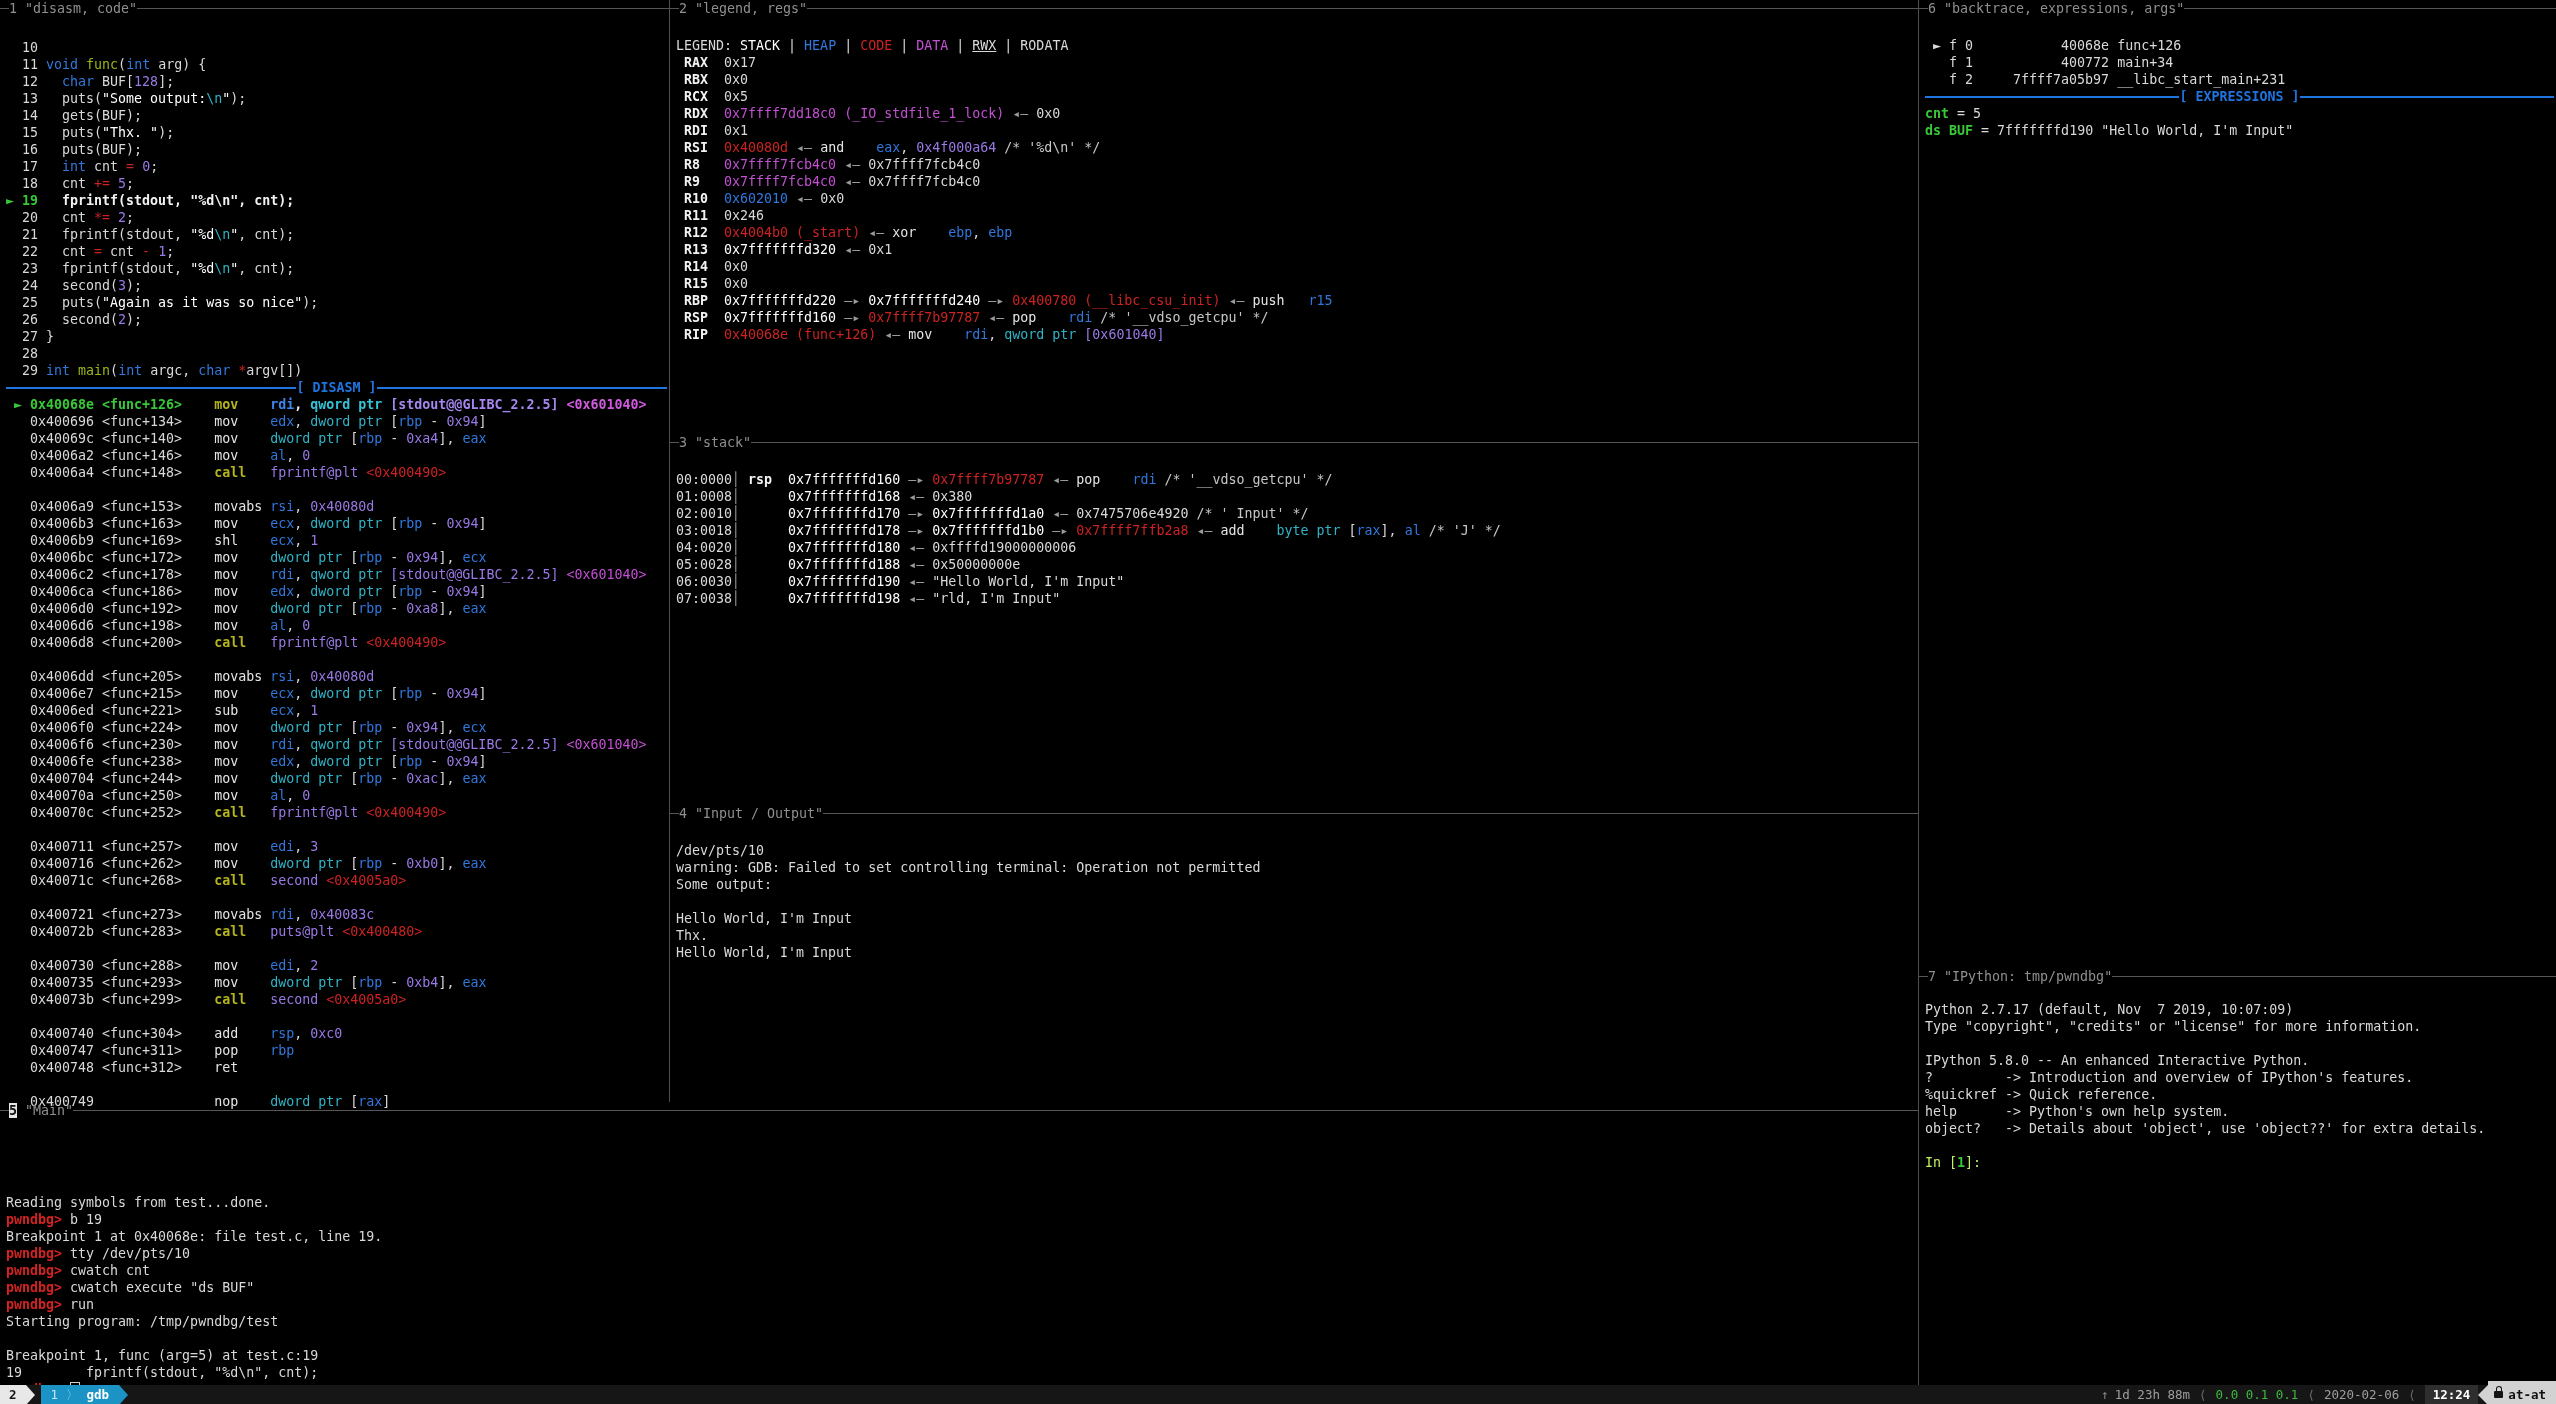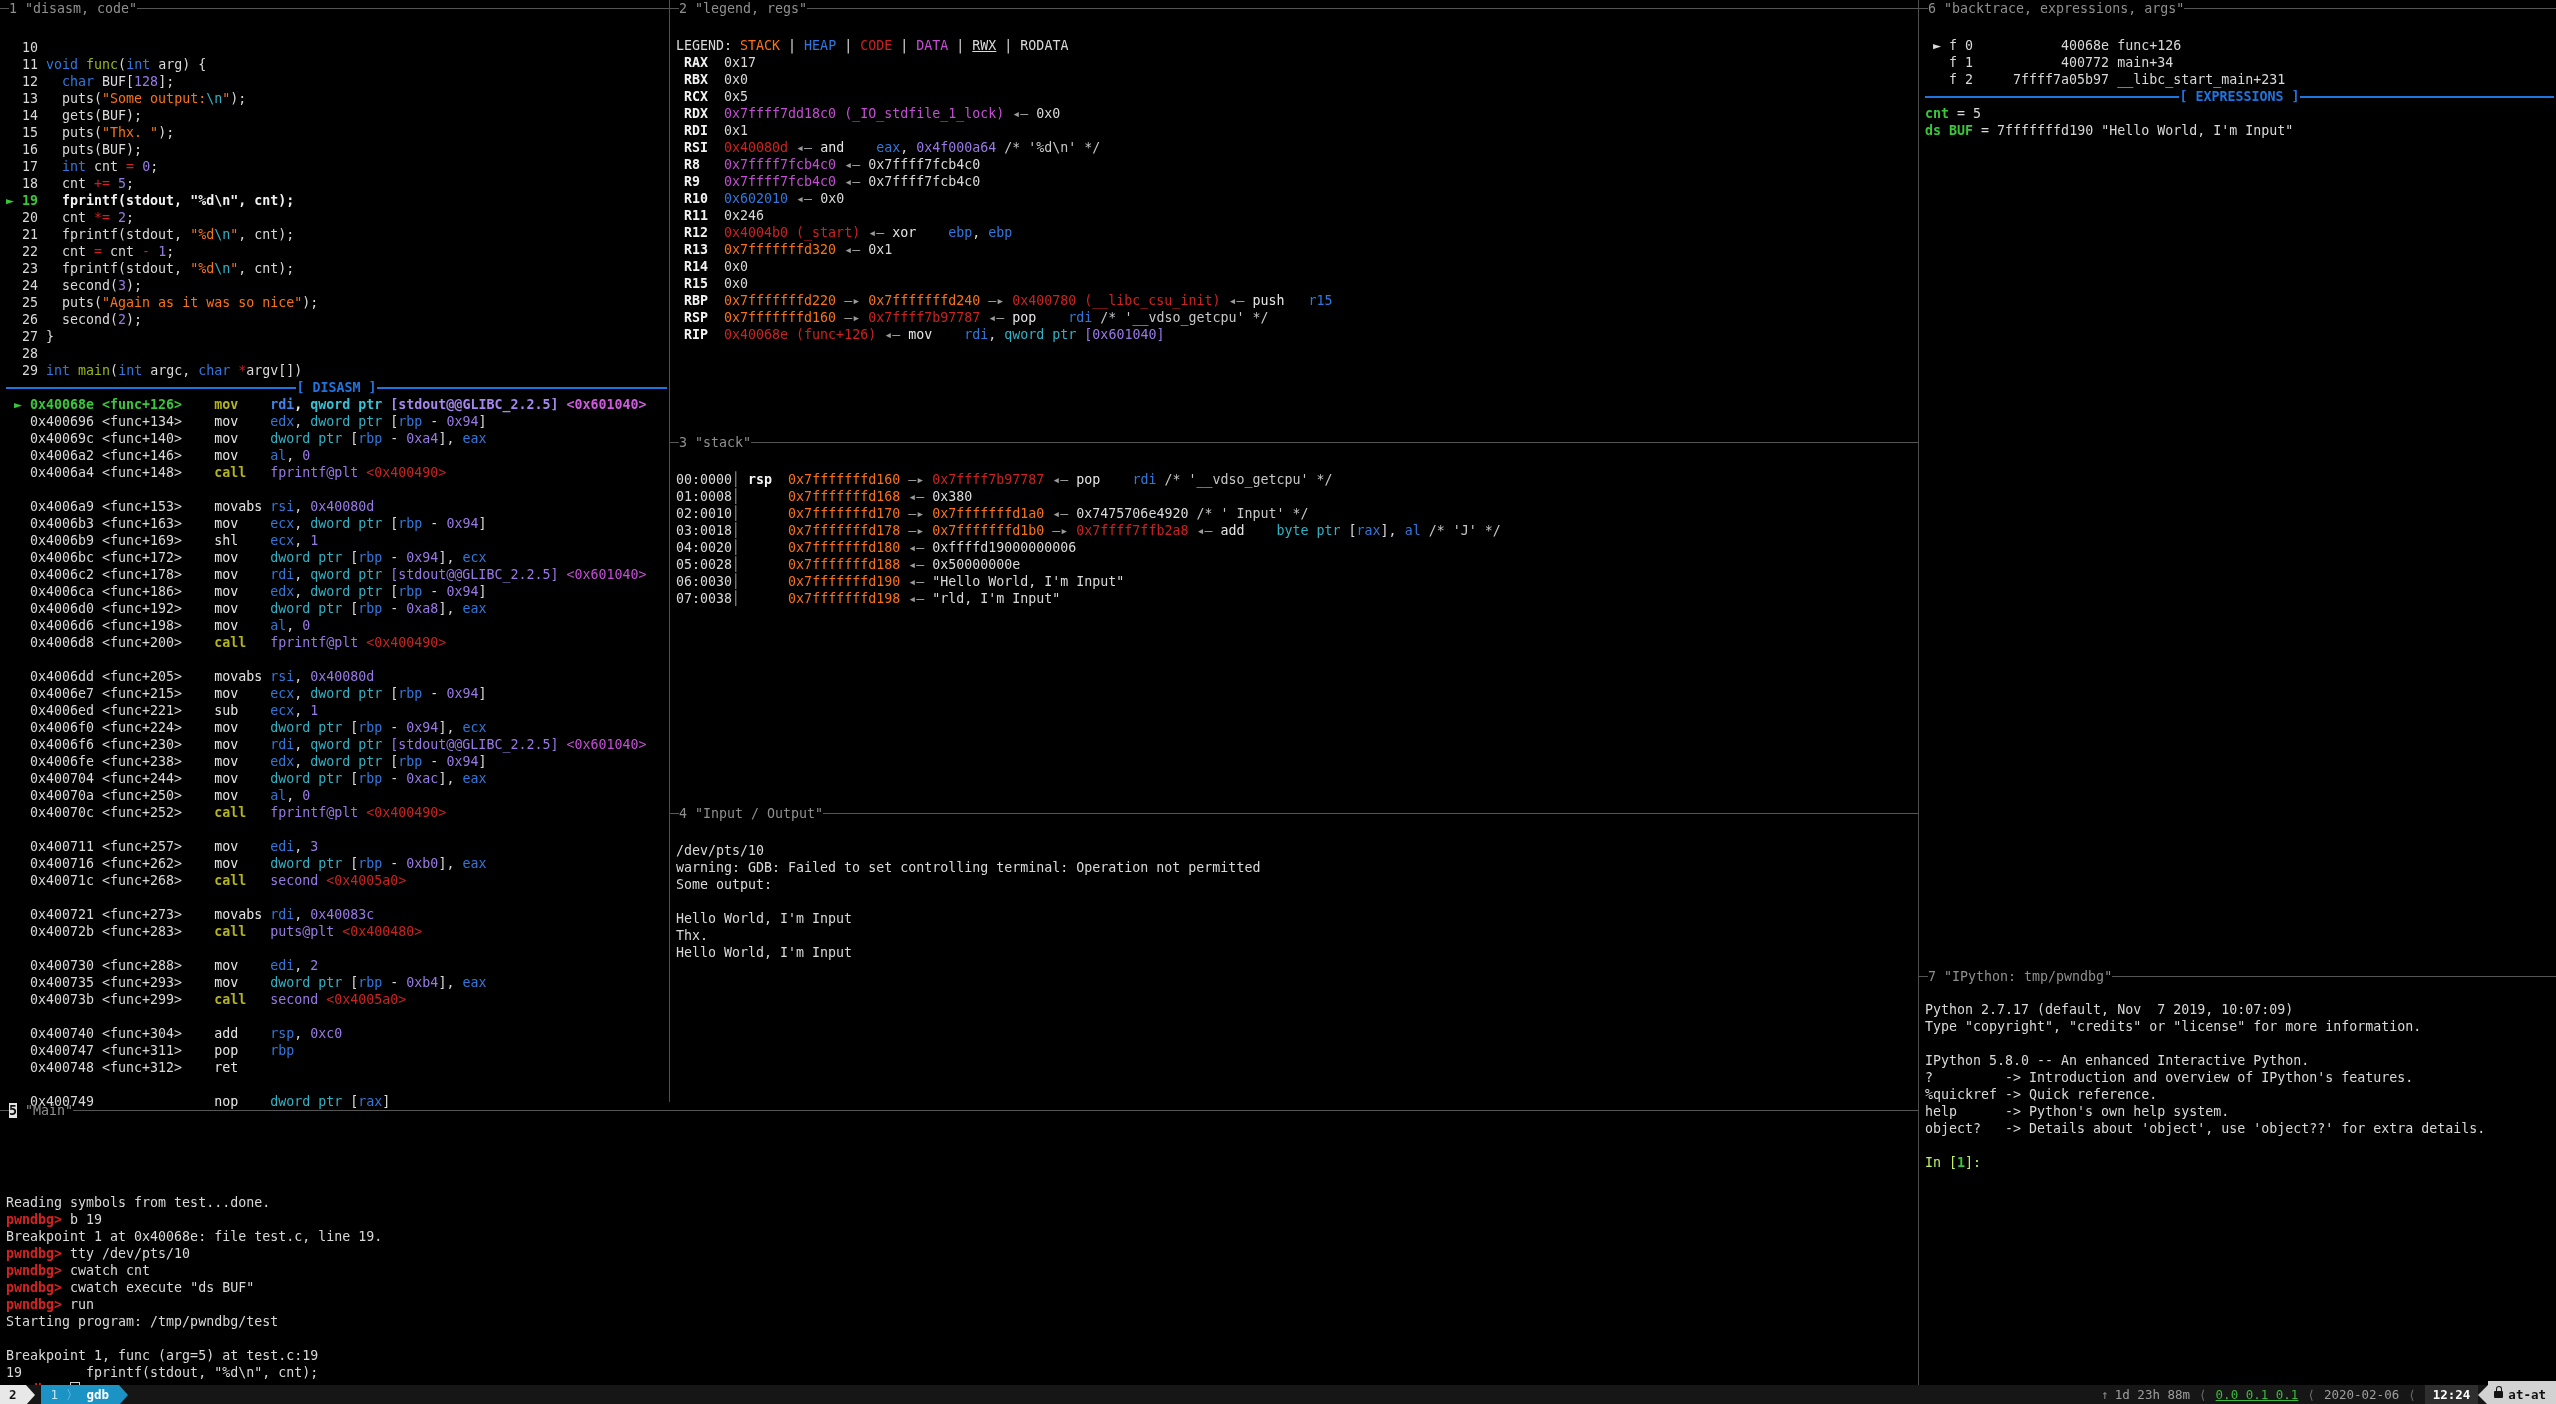--- a/index.html
+++ b/index.html
@@ -15,21 +15,21 @@
   .pcontent{position:absolute;left:6px;right:2px;white-space:pre;line-height:17px;margin-top:16px;}
   .tline{height:17px;}
   .sep{display:flex;align-items:center;height:17px;color:#1f75e0;font-weight:bold;}
   .sep .sline{flex:1 1 auto;height:2px;background:#1f75e0;}
   .sep .slabel{flex:0 0 auto;}
   
   .w{color:#d9d9d9}.wb{color:#f2f2f2;font-weight:bold}
   .gy{color:#9a9a9a}.cm{color:#c7c7c7}
   .r{color:#cd2222}.rb{color:#d22222;font-weight:bold}
   .g{color:#bef264}.gb{color:#38c838;font-weight:bold}
-  .y{color:#f97316}.o{color:#e5e5e5}.ob{color:#b4b41e;font-weight:bold}
+  .y{color:#ffffff}.o{color:#e5e5e5}.ob{color:#b4b41e;font-weight:bold}
   .b{color:#3178dd}.bb{color:#3f86ec;font-weight:bold}
   .c{color:#2fb3c6}.cb{color:#35c2d6;font-weight:bold}
   .m{color:#c44fd4}.mb{color:#d059e0;font-weight:bold}
   .v{color:#9a79e6}.vb{color:#a687f0;font-weight:bold}
   .lime{color:#9ab616}
   .u{color:#d9d9d9;text-decoration:underline}
   .cur{display:inline-block;width:8px;height:14px;border:1px solid #d0d0d0;vertical-align:-2px;}
   
   #pane-disasm{left:0;top:0;width:669px;height:1102px;border-right:1px solid #4f4f4f;}
   #pane-disasm .pcontent{top:23px;}
@@ -53,21 +53,21 @@
   .tri{width:0;height:0;border-top:10px solid transparent;border-bottom:10px solid transparent;}
   .tri-session{border-left:9px solid #e8e8e8;margin-right:6px;}
   .sb-win{background:#1c93c5;height:19px;line-height:19px;padding:0 10px;display:flex;}
   .sb-winnum{color:#c3e6f4;}
   .sb-winsep{color:#8fd0e8;padding:0 8px;}
   .sb-winname{color:#ffffff;font-weight:bold;}
   .tri-win{border-left:9px solid #1c93c5;}
   .sb-right{color:#9e9e9e;}
   .sb-up{padding:0 6px;color:#8a8a8a;}
   .sb-chev{color:#6f6f6f;padding:0 9px;}
-  .sb-load{color:#3fb83f;text-decoration:underline;}
+  .sb-load{color:#3fb83f;}
   .sb-time{color:#ffffff;font-weight:bold;background:#2e2e2e;padding:0 8px;height:19px;line-height:19px;}
   .tri-host{border-right:10px solid #d2d2d2;}
   .sb-host{background:#d2d2d2;color:#111;font-weight:bold;padding:0 10px 0 6px;height:27px;line-height:19px;display:flex;align-items:center;}
   .lock{display:inline-block;width:9px;height:7px;background:#141414;border-radius:1px;position:relative;margin-right:5px;}
   .lock::before{content:'';position:absolute;top:-5px;left:1.5px;width:4px;height:4px;border:1.5px solid #141414;border-bottom:none;border-radius:3px 3px 0 0;}
 </style>
 </head>
 <body>
 
 <div id="screen">

